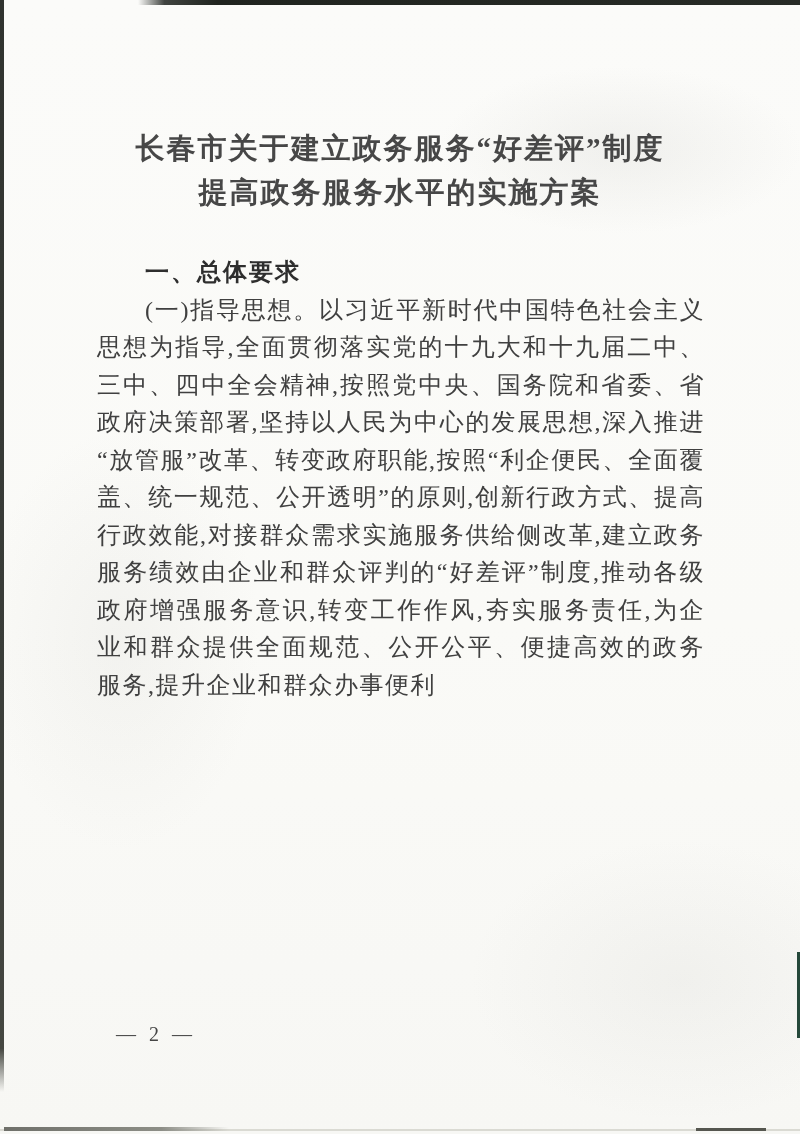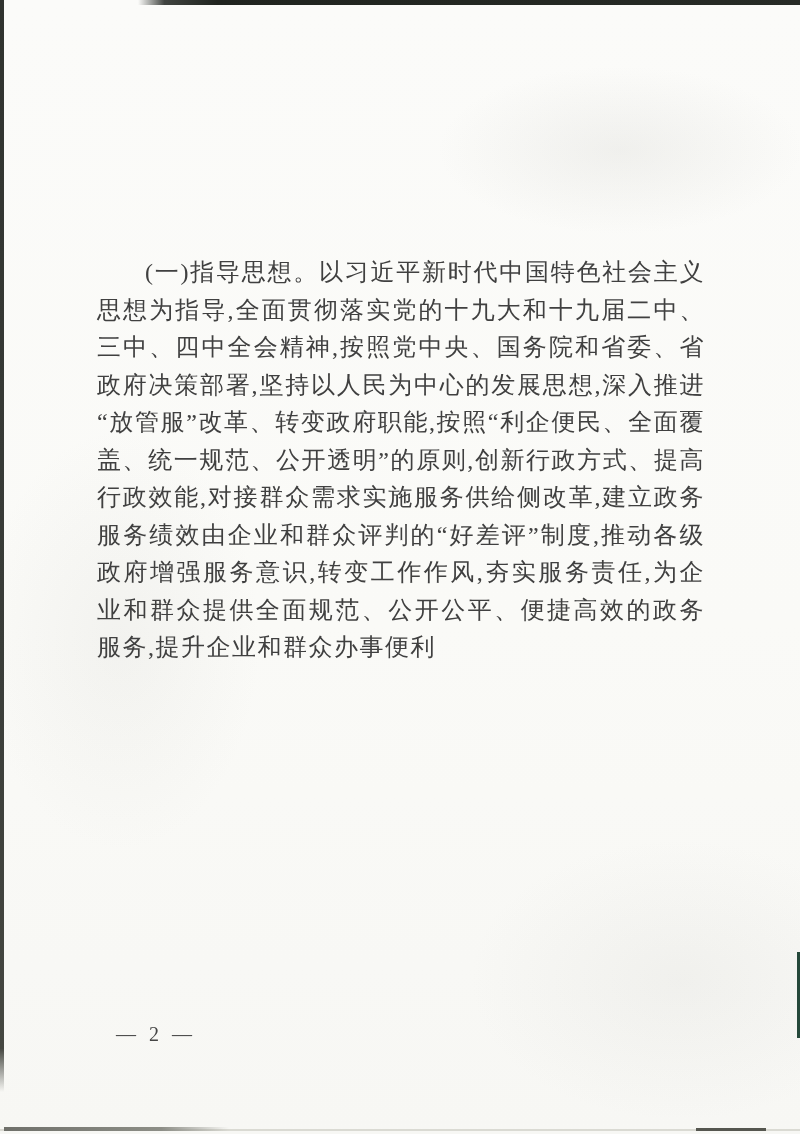--- a/index.html
+++ b/index.html
@@ -109,20 +109,25 @@
 
 <div class="page">
 
   <div class="edge-top"></div>
   <div class="edge-left"></div>
   <div class="edge-right"></div>
   <div class="edge-bottom-faint"></div>
   <div class="edge-bottom-a"></div>
   <div class="edge-bottom-b"></div>
 
+  <h1 class="doc-title">
+    <span class="title-line">长春市关于建立政务服务“好差评”制度</span>
+    <span class="title-line">提高政务服务水平的实施方案</span>
+  </h1>
 
   <div class="doc-body">
+    <h2 class="section-heading">一、总体要求</h2>
     <p class="para">(一)指导思想。以习近平新时代中国特色社会主义思想为指导,全面贯彻落实党的十九大和十九届二中、三中、四中全会精神,按照党中央、国务院和省委、省政府决策部署,坚持以人民为中心的发展思想,深入推进“放管服”改革、转变政府职能,按照“利企便民、全面覆盖、统一规范、公开透明”的原则,创新行政方式、提高行政效能,对接群众需求实施服务供给侧改革,建立政务服务绩效由企业和群众评判的“好差评”制度,推动各级政府增强服务意识,转变工作作风,夯实服务责任,为企业和群众提供全面规范、公开公平、便捷高效的政务服务,提升企业和群众办事便利</p>
   </div>
 
   <div class="page-number">— 2 —</div>
 
 </div>
 
 </body></html>

